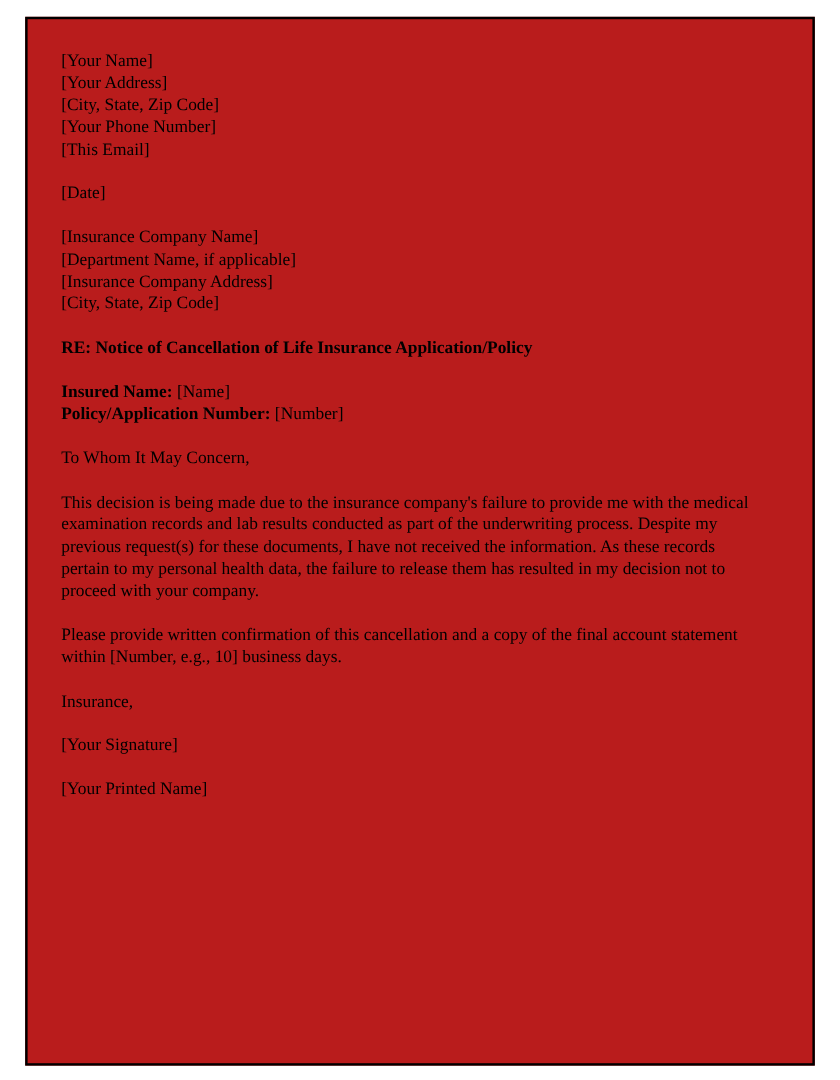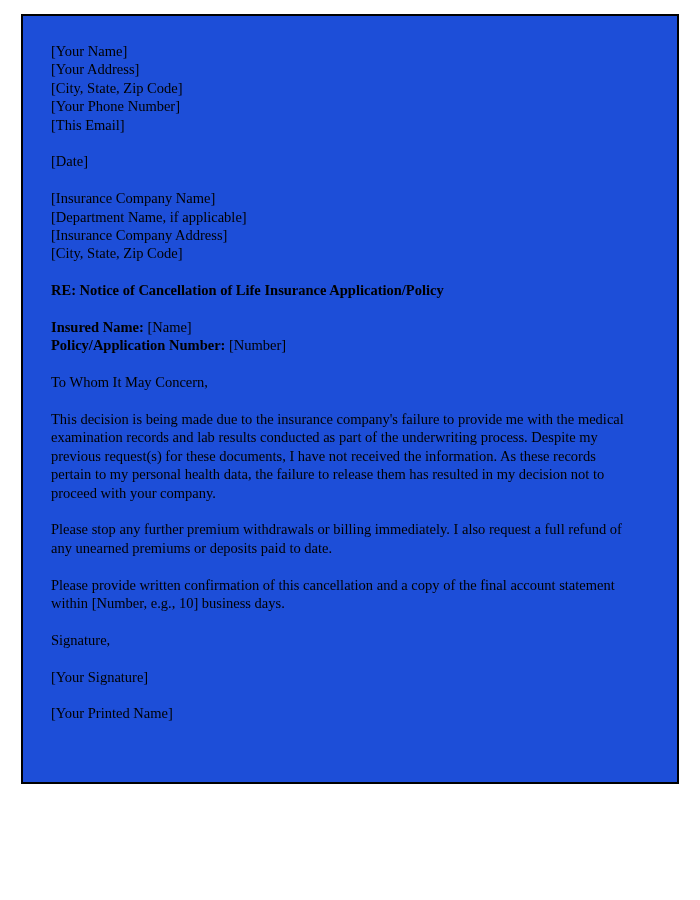--- a/index.html
+++ b/index.html
@@ -12,24 +12,24 @@
     height: 900px;
     position: relative;
     font-family: "Liberation Serif", serif;
     color: #000000;
   }
   .letter-frame {
     position: absolute;
     left: 21px;
     top: 14px;
     width: 658px;
-    height: 770px;
+    height: 874px;
     border: 2px solid #000000;
     box-sizing: border-box;
-    background: #1d4ed8;
+    background: #b91c1c;
   }
   .letter-content {
     padding: 26px 44px 0 28px;
     font-size: 14.5px;
     line-height: 18.4px;
   }
   .block {
     margin: 0 0 18.4px 0;
   }
   .block div {
@@ -72,24 +72,23 @@
     <div class="block">
       <div><span class="bold">Insured Name:</span> <span>[Name]</span></div>
       <div><span class="bold">Policy/Application Number:</span> <span>[Number]</span></div>
     </div>
 
     <div class="para">To Whom It May Concern,</div>
 
 
     <div class="para">This decision is being made due to the insurance company's failure to provide me with the medical examination records and lab results conducted as part of the underwriting process. Despite my previous request(s) for these documents, I have not received the information. As these records pertain to my personal health data, the failure to release them has resulted in my decision not to proceed with your company.</div>
 
-    <div class="para">Please stop any further premium withdrawals or billing immediately. I also request a full refund of any unearned premiums or deposits paid to date.</div>
 
     <div class="para">Please provide written confirmation of this cancellation and a copy of the final account statement within [Number, e.g., 10] business days.</div>
 
-    <div class="para">Signature,</div>
+    <div class="para">Insurance,</div>
 
     <div class="para">[Your Signature]</div>
 
     <div class="para">[Your Printed Name]</div>
 
   </div>
 </div>
 
 </body></html>

